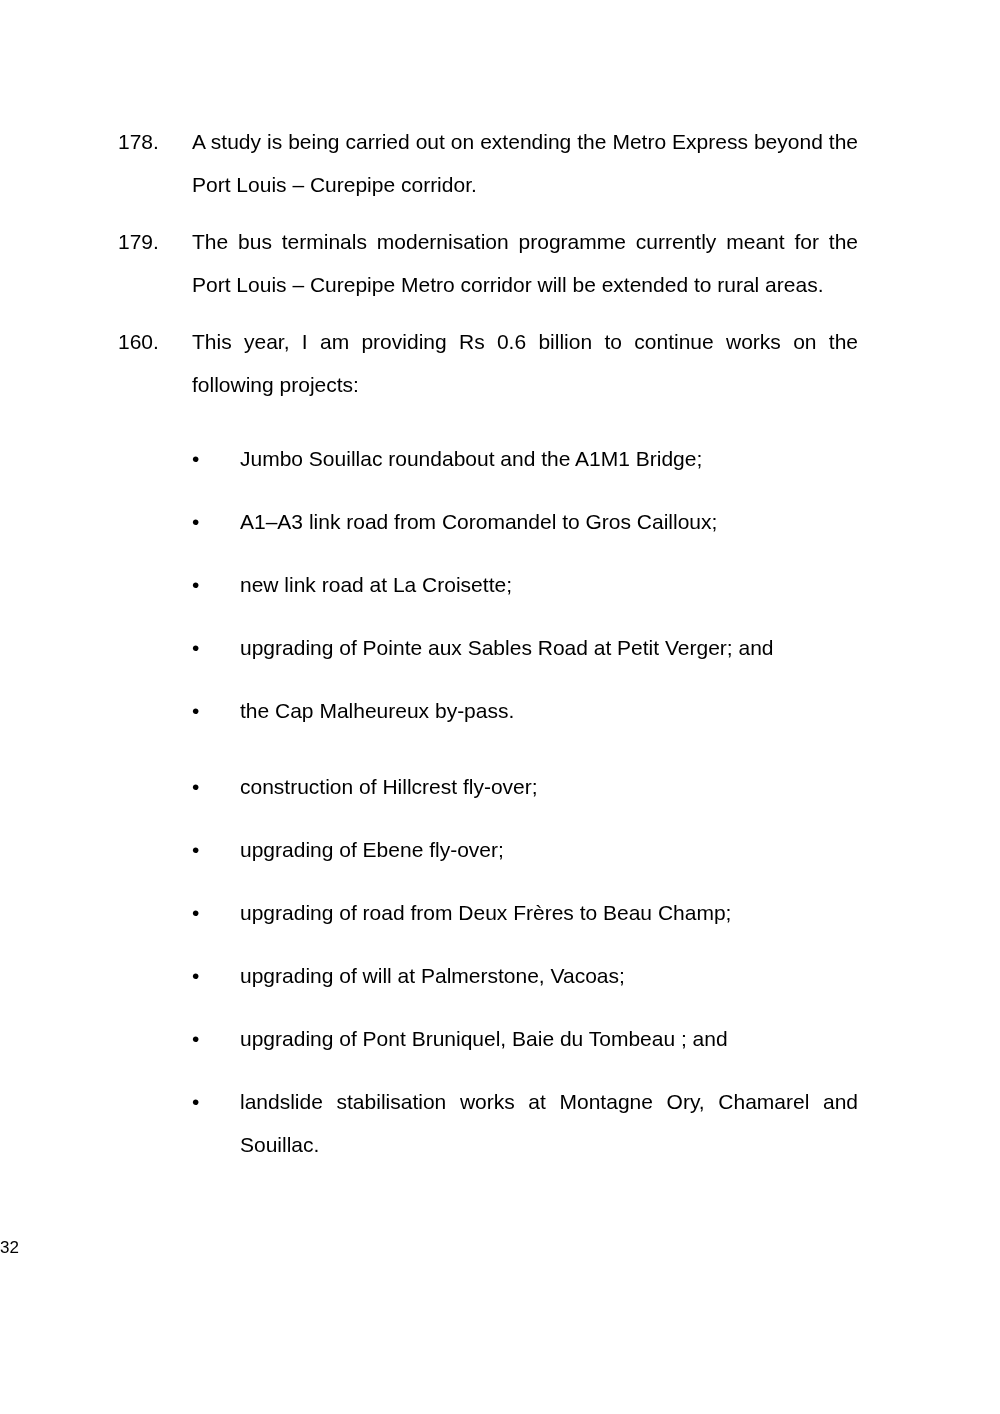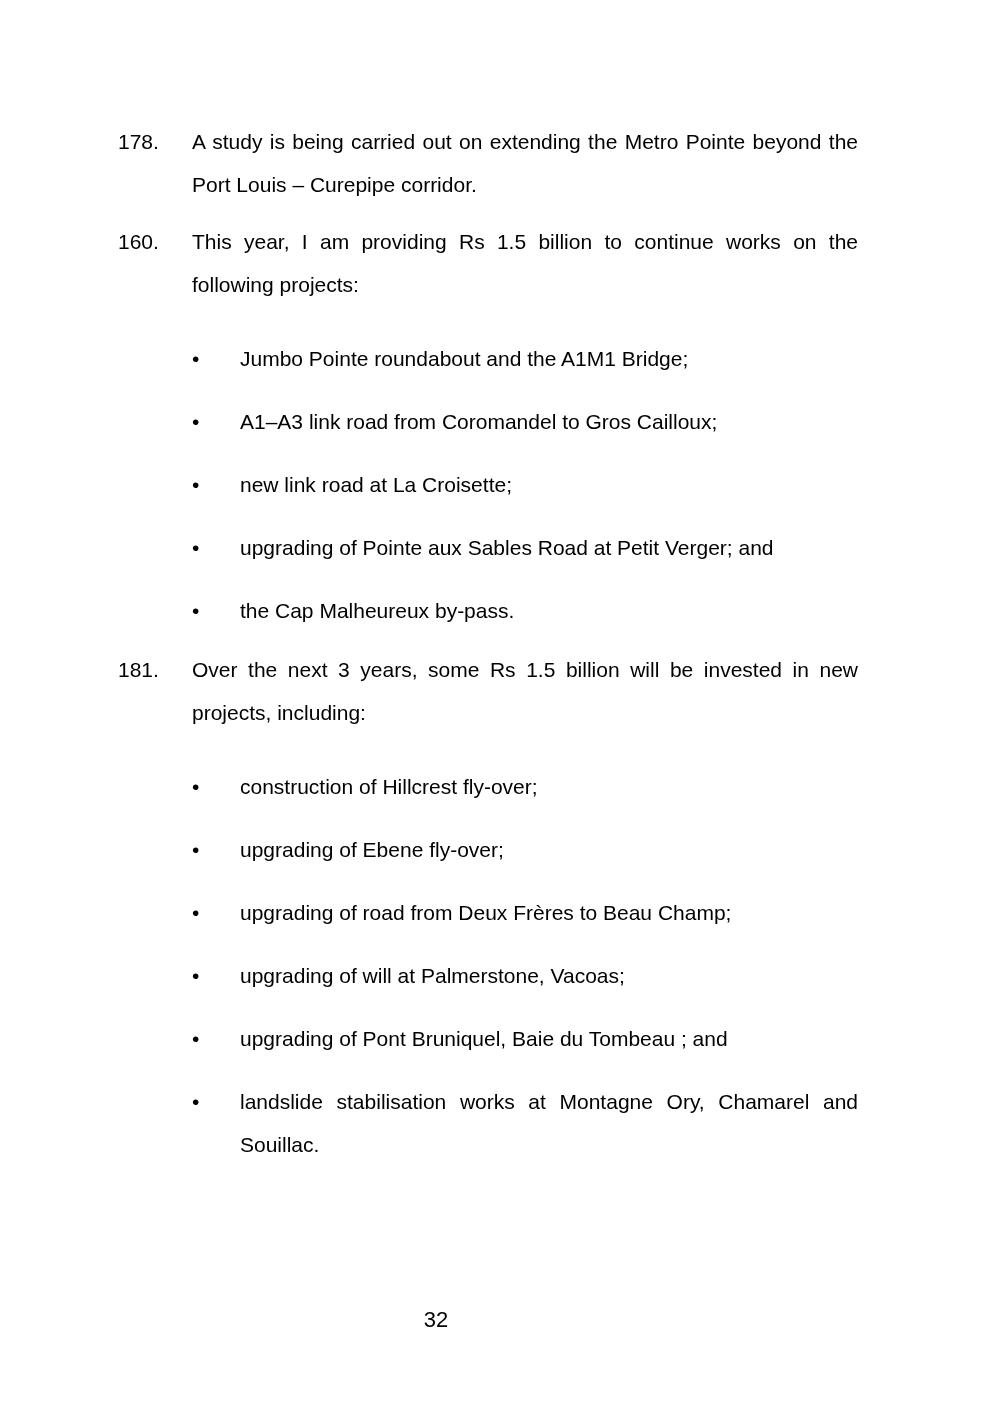--- a/index.html
+++ b/index.html
@@ -54,72 +54,72 @@
   .bullet-dot {
     flex: 0 0 48px;
   }
   .bullet-text {
     margin: 0;
     width: 618px;
     text-align: justify;
   }
   .page-number {
     position: absolute;
-    top: 1300px;
+    top: 1228px;
     left: 0;
     width: 100%;
-    text-align: center;
-    font-size: 22px;
+    text-align: left;
+    font-size: 17px;
     line-height: 24px;
   }
 </style>
 </head>
 <body>
 
 <main class="page">
   <div class="content">
 
     <section class="para">
       <span class="para-num">178.</span>
-      <p class="para-text">A study is being carried out on extending the Metro Pointe beyond the Port Louis – Curepipe corridor.</p>
+      <p class="para-text">A study is being carried out on extending the Metro Express beyond the Port Louis – Curepipe corridor.</p>
     </section>
 
+    <section class="para">
+      <span class="para-num">179.</span>
+      <p class="para-text">The bus terminals modernisation programme currently meant for the Port Louis – Curepipe Metro corridor will be extended to rural areas.</p>
+    </section>
 
     <section class="para">
       <span class="para-num">160.</span>
-      <p class="para-text">This year, I am providing Rs 1.5 billion to continue works on the following projects:</p>
+      <p class="para-text">This year, I am providing Rs 0.6 billion to continue works on the following projects:</p>
     </section>
 
     <ul class="bullets">
       <li class="bullet">
         <span class="bullet-dot">•</span>
-        <span class="bullet-text">Jumbo Pointe roundabout and the A1M1 Bridge;</span>
+        <span class="bullet-text">Jumbo Souillac roundabout and the A1M1 Bridge;</span>
       </li>
       <li class="bullet">
         <span class="bullet-dot">•</span>
         <span class="bullet-text">A1–A3 link road from Coromandel to Gros Cailloux;</span>
       </li>
       <li class="bullet">
         <span class="bullet-dot">•</span>
         <span class="bullet-text">new link road at La Croisette;</span>
       </li>
       <li class="bullet">
         <span class="bullet-dot">•</span>
         <span class="bullet-text">upgrading of Pointe aux Sables Road at Petit Verger; and</span>
       </li>
       <li class="bullet">
         <span class="bullet-dot">•</span>
         <span class="bullet-text">the Cap Malheureux by-pass.</span>
       </li>
     </ul>
 
-    <section class="para">
-      <span class="para-num">181.</span>
-      <p class="para-text">Over the next 3 years, some Rs 1.5 billion will be invested in new projects, including:</p>
-    </section>
 
     <ul class="bullets">
       <li class="bullet">
         <span class="bullet-dot">•</span>
         <span class="bullet-text">construction of Hillcrest fly-over;</span>
       </li>
       <li class="bullet">
         <span class="bullet-dot">•</span>
         <span class="bullet-text">upgrading of Ebene fly-over;</span>
       </li>

